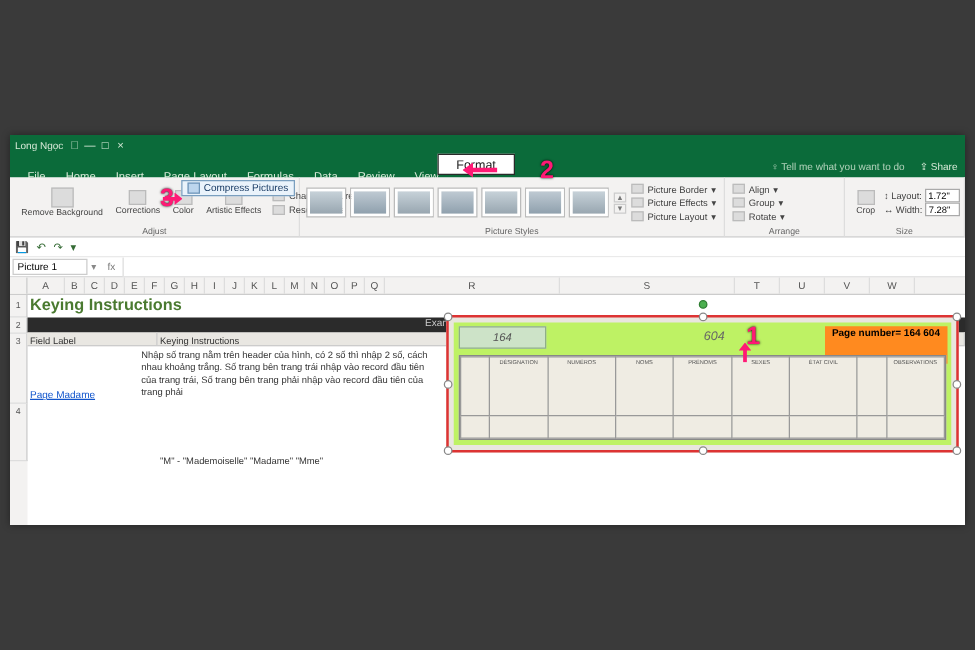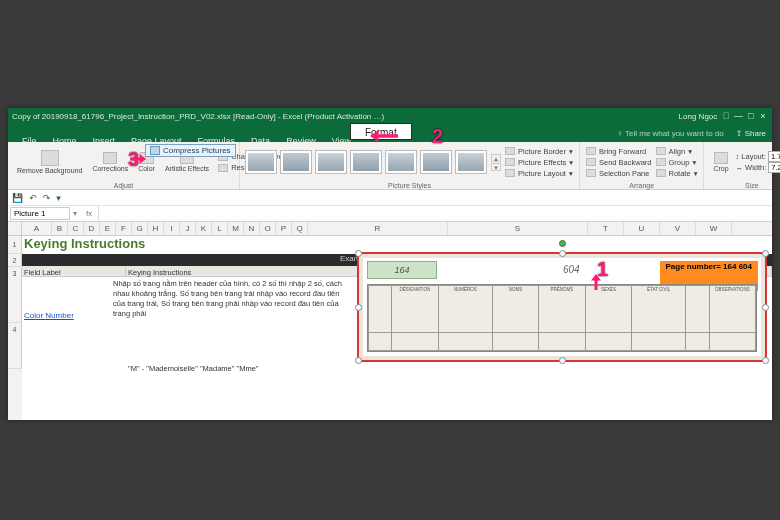--- a/index.html
+++ b/index.html
@@ -153,21 +153,21 @@
     width:410px; height:110px;
     border:2px solid #d33;
     background:#e9e6de;
   }
   .handle{position:absolute;width:7px;height:7px;background:#fff;border:1px solid #888;border-radius:50%;}
   .h-tl{left:-4px;top:-4px;} .h-tr{right:-4px;top:-4px;}
   .h-bl{left:-4px;bottom:-4px;} .h-br{right:-4px;bottom:-4px;}
   .h-t{left:50%;top:-4px;margin-left:-3px;} .h-b{left:50%;bottom:-4px;margin-left:-3px;}
   .h-l{left:-4px;top:50%;margin-top:-3px;} .h-r{right:-4px;top:50%;margin-top:-3px;}
   .rot{left:50%;top:-14px;margin-left:-3px;background:#4caf50;border-color:#2e7d32;}
-  .pic-inner{position:absolute;inset:4px;background:#ffffff;}
+  .pic-inner{position:absolute;inset:4px;background:#bef264;}
   .pg-banner{position:absolute;right:3px;top:3px;height:30px;background:#ff8a1f;color:#000;font-size:8px;font-weight:600;padding:1px 6px;}
   .scan-num{position:absolute;left:4px;top:3px;width:70px;height:18px;background:#cde3c8;border:1px solid #8fae89;font-style:italic;font-size:9px;color:#555;text-align:center;line-height:16px;}
   .scan-num2{position:absolute;left:200px;top:6px;font-size:10px;color:#666;font-style:italic;}
   .ledger{position:absolute;left:4px;top:26px;right:4px;bottom:4px;background:#efece3;border:1px solid #888;}
   .ledger table{width:100%;height:100%;border-collapse:collapse;}
   .ledger td{border:1px solid #999;font-size:4.5px;color:#555;text-align:center;vertical-align:top;padding:1px;}
   
   .callout{position:absolute;color:#ff1a75;font-weight:700;font-size:20px;text-shadow:0 0 2px #000;}
   .co1{left:597px;top:258px;}
   .co2{left:432px;top:125px;}
@@ -176,21 +176,20 @@
   .arrow.a2{left:370px;top:130px;width:28px;height:12px;clip-path:polygon(100% 35%,30% 35%,30% 0,0 50%,30% 100%,30% 65%,100% 65%);}
   .arrow.a3{left:130px;top:154px;width:16px;height:10px;clip-path:polygon(0 35%,60% 35%,60% 0,100% 50%,60% 100%,60% 65%,0 65%);}
   .arrow.a1{left:591px;top:274px;width:10px;height:16px;clip-path:polygon(35% 100%,35% 40%,0 40%,50% 0,100% 40%,65% 40%,65% 100%);}
 </style>
 </head>
 <body>
 
 <div class="excel-window">
 
   <div class="titlebar">
-    <span>Copy of 20190918_61796_Project_Instruction_PRD_V02.xlsx  [Read-Only] - Excel (Product Activation …)</span>
     <div class="right">
       <span>Long Ngọc</span>
       <span class="win-icons">
         <span>⎕</span>
         <span>—</span>
         <span>□</span>
         <span>×</span>
       </span>
     </div>
   </div>
@@ -268,34 +267,20 @@
           <div class="row"><span class="ico-sm"></span><span>Picture Border</span> ▾</div>
           <div class="row"><span class="ico-sm"></span><span>Picture Effects</span> ▾</div>
           <div class="row"><span class="ico-sm"></span><span>Picture Layout</span> ▾</div>
         </div>
       </div>
       <div class="label">Picture Styles</div>
     </div>
 
     <div class="ribbon-group" style="width:140px">
       <div class="ribbon-items">
-        <div class="ribbon-stack">
-          <div class="row">
-              <span class="ico-sm"></span>
-              <span>Bring Forward</span>
-            </div>
-          <div class="row">
-              <span class="ico-sm"></span>
-              <span>Send Backward</span>
-            </div>
-          <div class="row">
-              <span class="ico-sm"></span>
-              <span>Selection Pane</span>
-            </div>
-        </div>
         <div class="ribbon-stack">
           <div class="row"><span class="ico-sm"></span><span>Align</span> ▾</div>
           <div class="row"><span class="ico-sm"></span><span>Group</span> ▾</div>
           <div class="row"><span class="ico-sm"></span><span>Rotate</span> ▾</div>
         </div>
       </div>
       <div class="label">Arrange</div>
     </div>
 
     <div class="ribbon-group" style="width:96px">
@@ -364,21 +349,21 @@
     <div class="cells">
       <div class="heading">Keying Instructions</div>
       <div class="greybar">
         <span class="ex">Example</span>
       </div>
       <div class="tblhdr">
         <div style="width:104px">Field Label</div>
         <div style="flex:1">Keying Instructions</div>
       </div>
       <div class="desc">Nhập số trang nằm trên header của hình, có 2 số thì nhập 2 số, cách nhau khoảng trắng. Số trang bên trang trái nhập vào record đầu tiên của trang trái, Số trang bên trang phải nhập vào record đầu tiên của trang phải</div>
-      <a class="rowlabel">Color Number</a>
+      <a class="rowlabel">Page Madame</a>
       <div class="row4txt">"M" - "Mademoiselle" "Madame" "Mme"</div>
 
       <div class="selected-pic">
         <div class="handle h-tl"></div>
         <div class="handle h-tr"></div>
         <div class="handle h-bl"></div>
         <div class="handle h-br"></div>
         <div class="handle h-t"></div>
         <div class="handle h-b"></div>
         <div class="handle h-l"></div>

